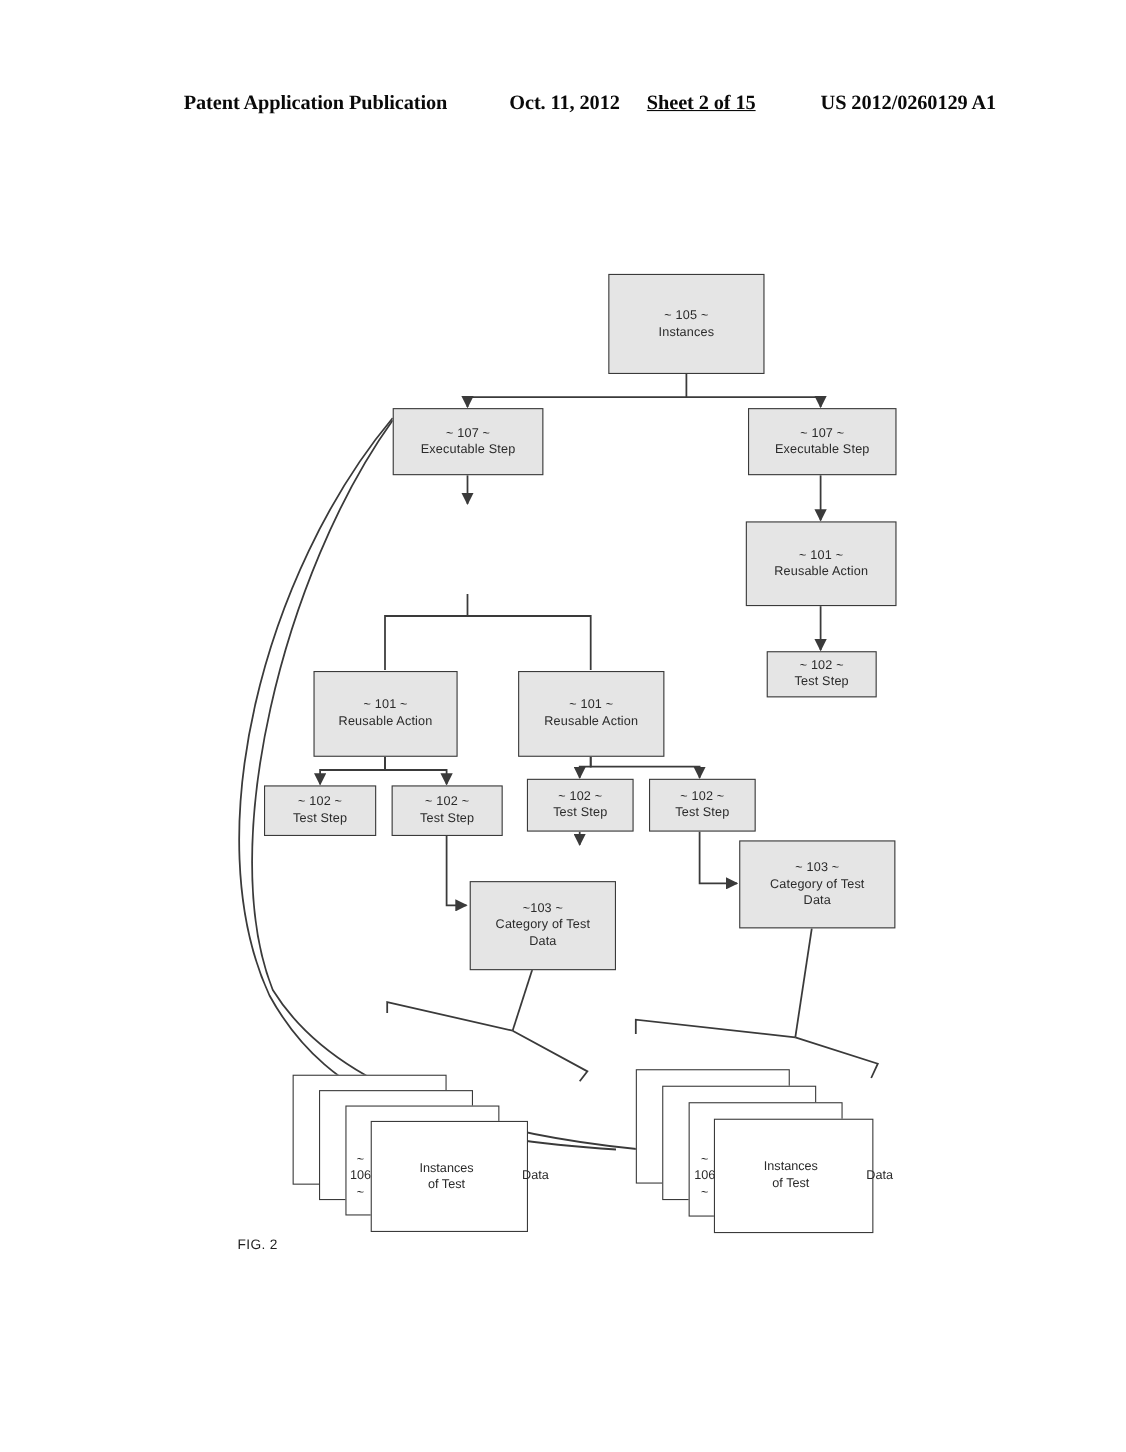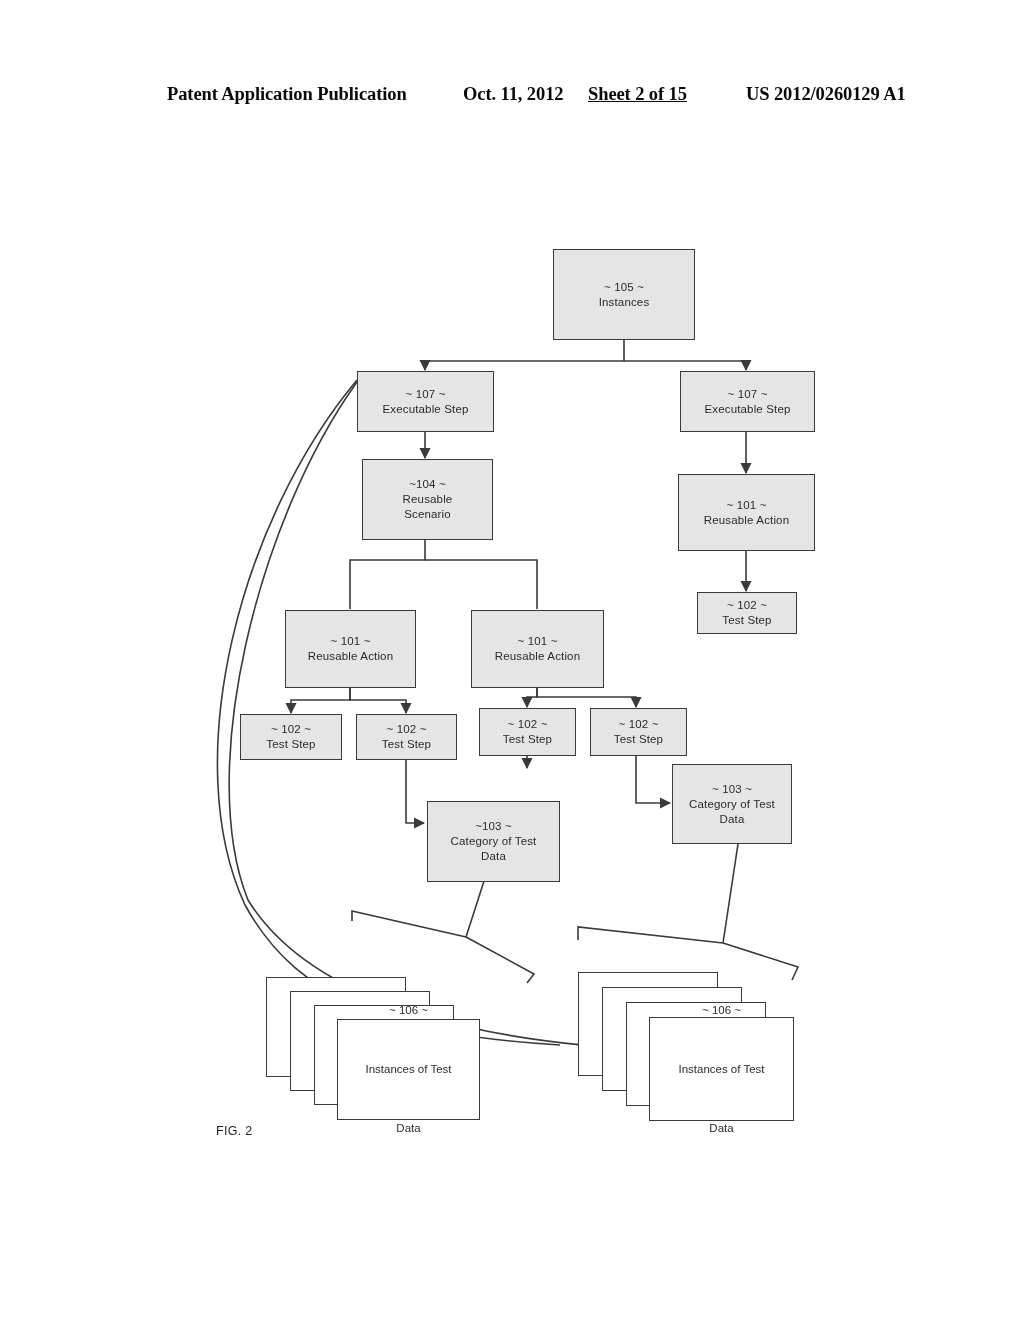--- a/index.html
+++ b/index.html
@@ -105,21 +105,20 @@
   }
   .stack .card {
     position: absolute;
     box-sizing: border-box;
     border: 1px solid #3a3a3a;
     background: #ffffff;
   }
   .stack .card.front {
     z-index: 6;
     display: flex;
-    flex-direction: column;
     align-items: center;
     justify-content: center;
     text-align: center;
     font-size: 11.5px;
     line-height: 15px;
     color: #2b2b2b;
     gap: 44px;
   }
 
   
@@ -202,25 +201,20 @@
   <div class="node" style="left:357px; top:371px; width:137px; height:61px;">
     <span class="ref">~ 107 ~</span>
     <span class="label">Executable Step</span>
   </div>
 
   <div class="node" style="left:680px; top:371px; width:135px; height:61px;">
     <span class="ref">~ 107 ~</span>
     <span class="label">Executable Step</span>
   </div>
 
-  <div class="node" style="left:362px; top:459px; width:131px; height:81px;">
-    <span class="ref">~104 ~</span>
-    <span class="label">Reusable</span>
-    <span class="label">Scenario</span>
-  </div>
 
   <div class="node" style="left:678px; top:474px; width:137px; height:77px;">
     <span class="ref">~ 101 ~</span>
     <span class="label">Reusable Action</span>
   </div>
 
   <div class="node" style="left:697px; top:592px; width:100px; height:42px;">
     <span class="ref">~ 102 ~</span>
     <span class="label">Test Step</span>
   </div>
@@ -254,21 +248,21 @@
     <span class="ref">~ 102 ~</span>
     <span class="label">Test Step</span>
   </div>
 
   <div class="node" style="left:427px; top:801px; width:133px; height:81px;">
     <span class="ref">~103 ~</span>
     <span class="label">Category of Test</span>
     <span class="label">Data</span>
   </div>
 
-  <div class="node" style="left:672px; top:764px; width:120px; height:80px;">
+  <div class="node" style="left:672px; top:764px; width:142px; height:80px;">
     <span class="ref">~ 103 ~</span>
     <span class="label">Category of Test</span>
     <span class="label">Data</span>
   </div>
 
   <div class="stack" style="left:266px; top:977px; width:215px; height:145px;">
     <div class="card" style="left:0px;  top:0px;  width:140px; height:100px;"></div>
     <div class="card" style="left:24px; top:14px; width:140px; height:100px;"></div>
     <div class="card" style="left:48px; top:28px; width:140px; height:100px;"></div>
     <div class="card front" style="left:71px; top:42px; width:143px; height:101px;">

